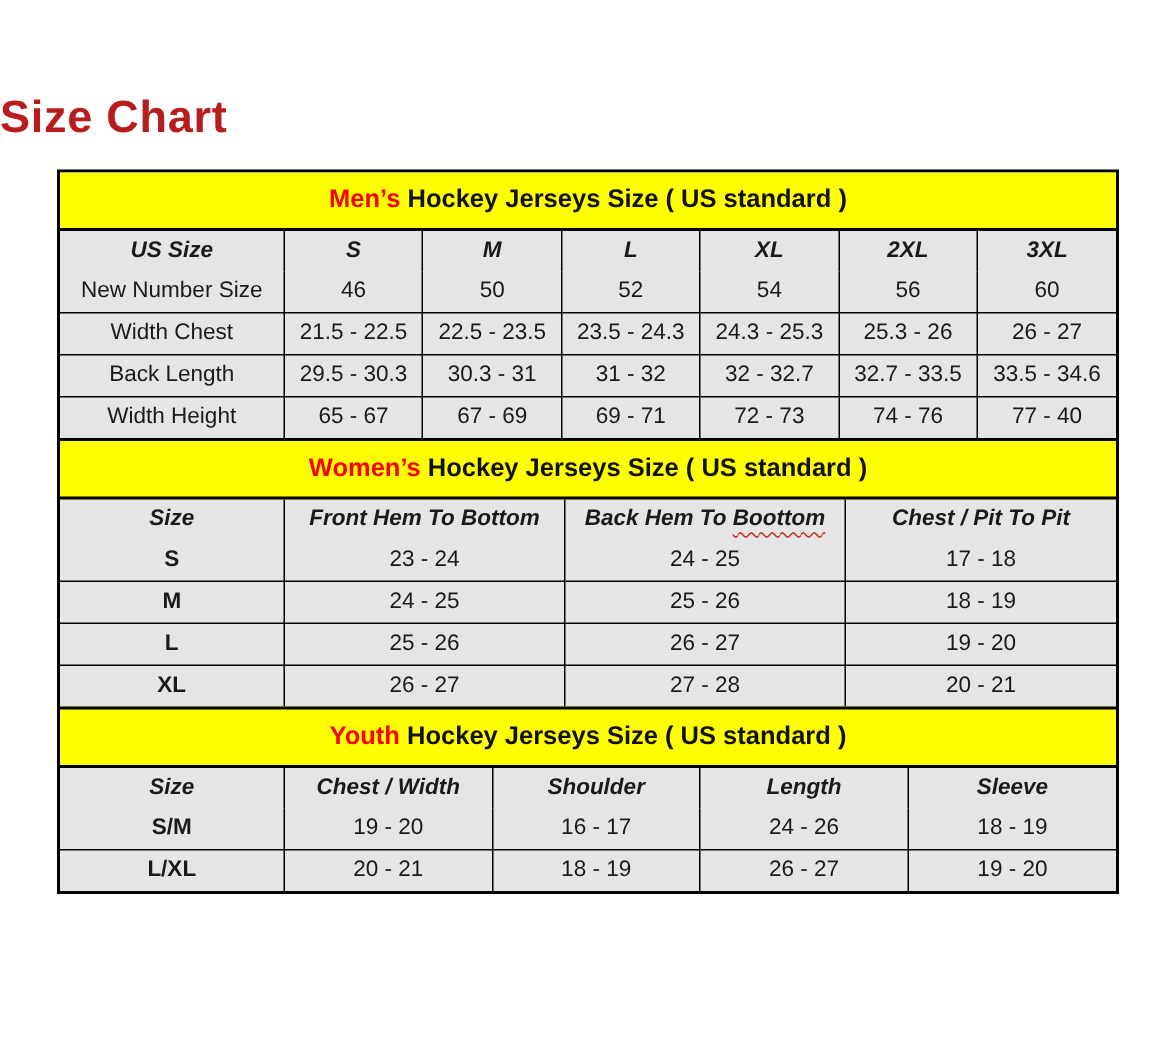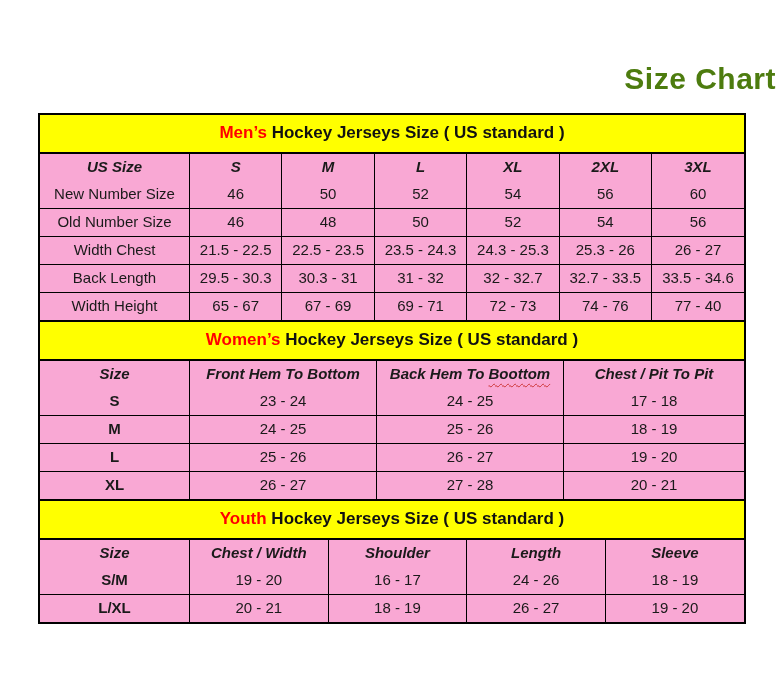--- a/index.html
+++ b/index.html
@@ -6,32 +6,32 @@
   body { font-family:"Liberation Sans", sans-serif; color:#1a1a1a; }
   .page {
     position:relative;
     width:776px; height:692px;
     background:#ffffff;
     overflow:hidden;
   }
   .title {
     margin:0;
     padding-top:62px;
-    text-align:right;
+    text-align:left;
     font-size:30px;
     font-weight:bold;
-    color:#4d7c0f;
+    color:#b91c1c;
     letter-spacing:0.5px;
   }
   .chart {
     margin:17px 0 0 38px;
     width:708px;
     border:2px solid #000;
     box-sizing:border-box;
-    background:#f9a8d4;
+    background:#e5e5e5;
   }
   
   .band {
     background:#ffff00;
     text-align:center;
     font-weight:bold;
     font-size:17px;
     padding:8px 0 9px 0;
     border-top:2px solid #000;
     border-bottom:2px solid #000;
@@ -106,29 +106,20 @@
           <tr>
             <td>New Number Size</td>
             <td>46</td>
             <td>50</td>
             <td>52</td>
             <td>54</td>
             <td>56</td>
             <td>60</td>
           </tr>
           <tr>
-            <td>Old Number Size</td>
-            <td>46</td>
-            <td>48</td>
-            <td>50</td>
-            <td>52</td>
-            <td>54</td>
-            <td>56</td>
-          </tr>
-          <tr>
             <td>Width Chest</td>
             <td>21.5 - 22.5</td>
             <td>22.5 - 23.5</td>
             <td>23.5 - 24.3</td>
             <td>24.3 - 25.3</td>
             <td>25.3 - 26</td>
             <td>26 - 27</td>
           </tr>
           <tr>
             <td>Back Length</td>

